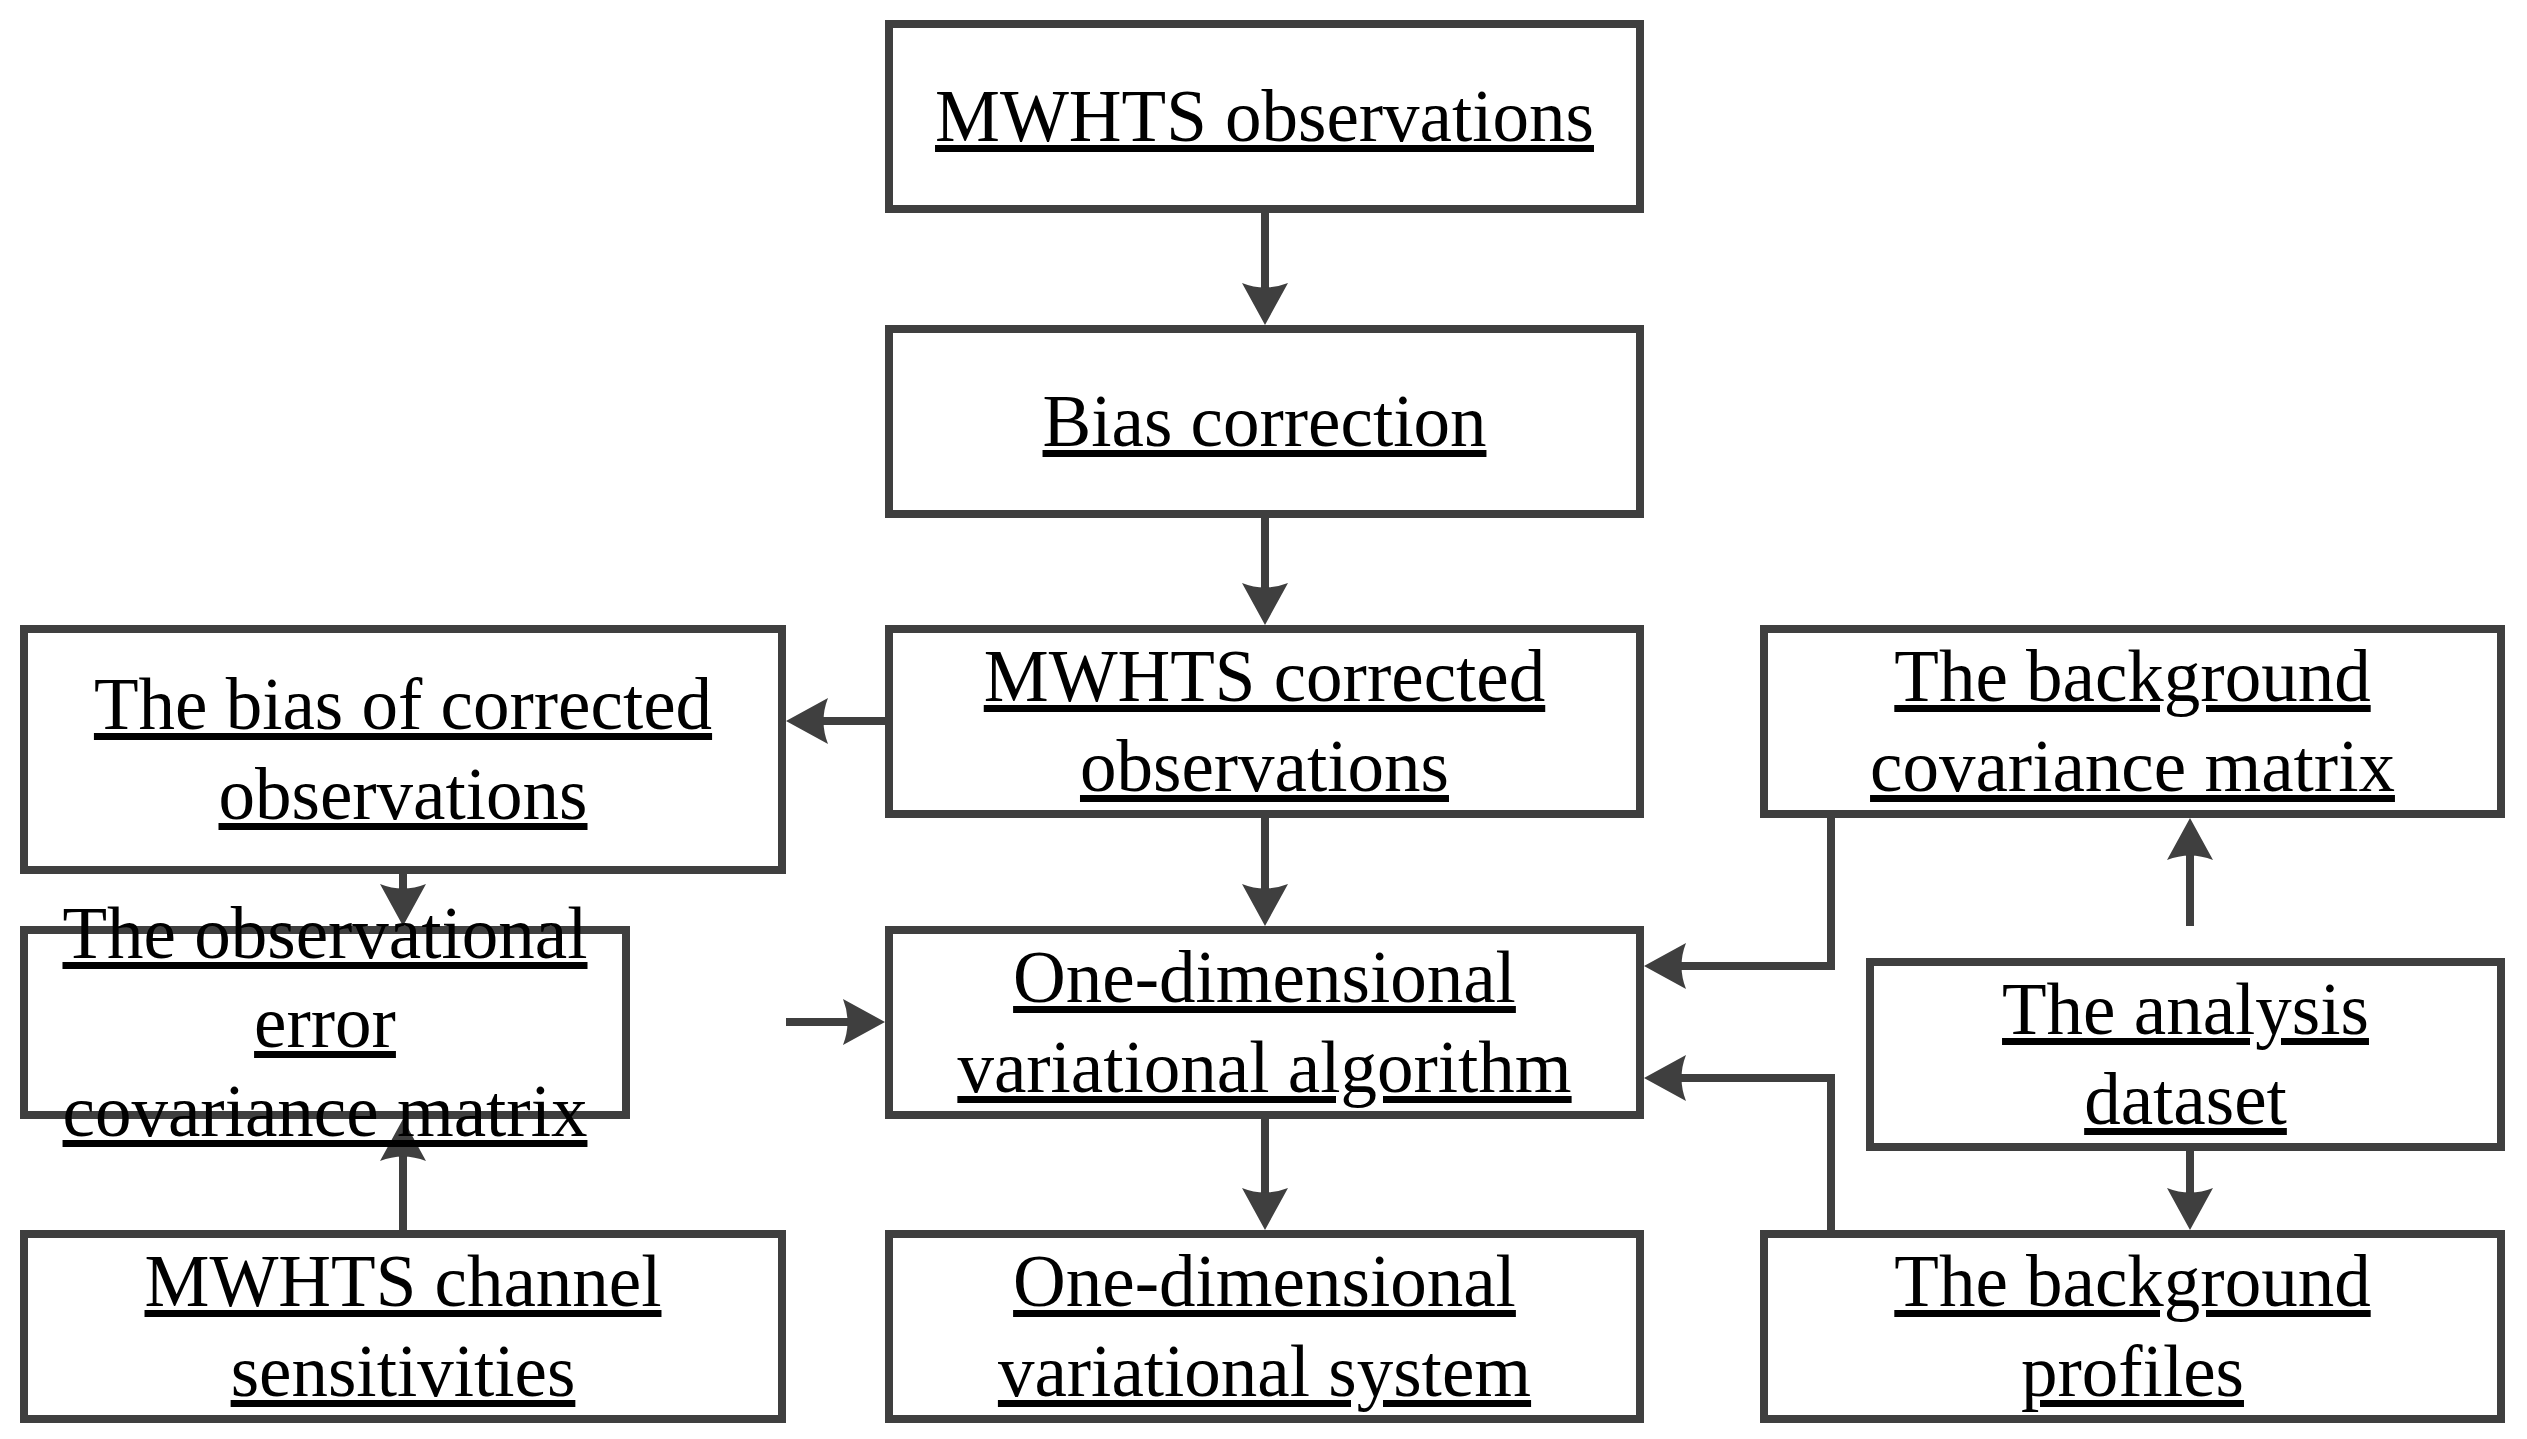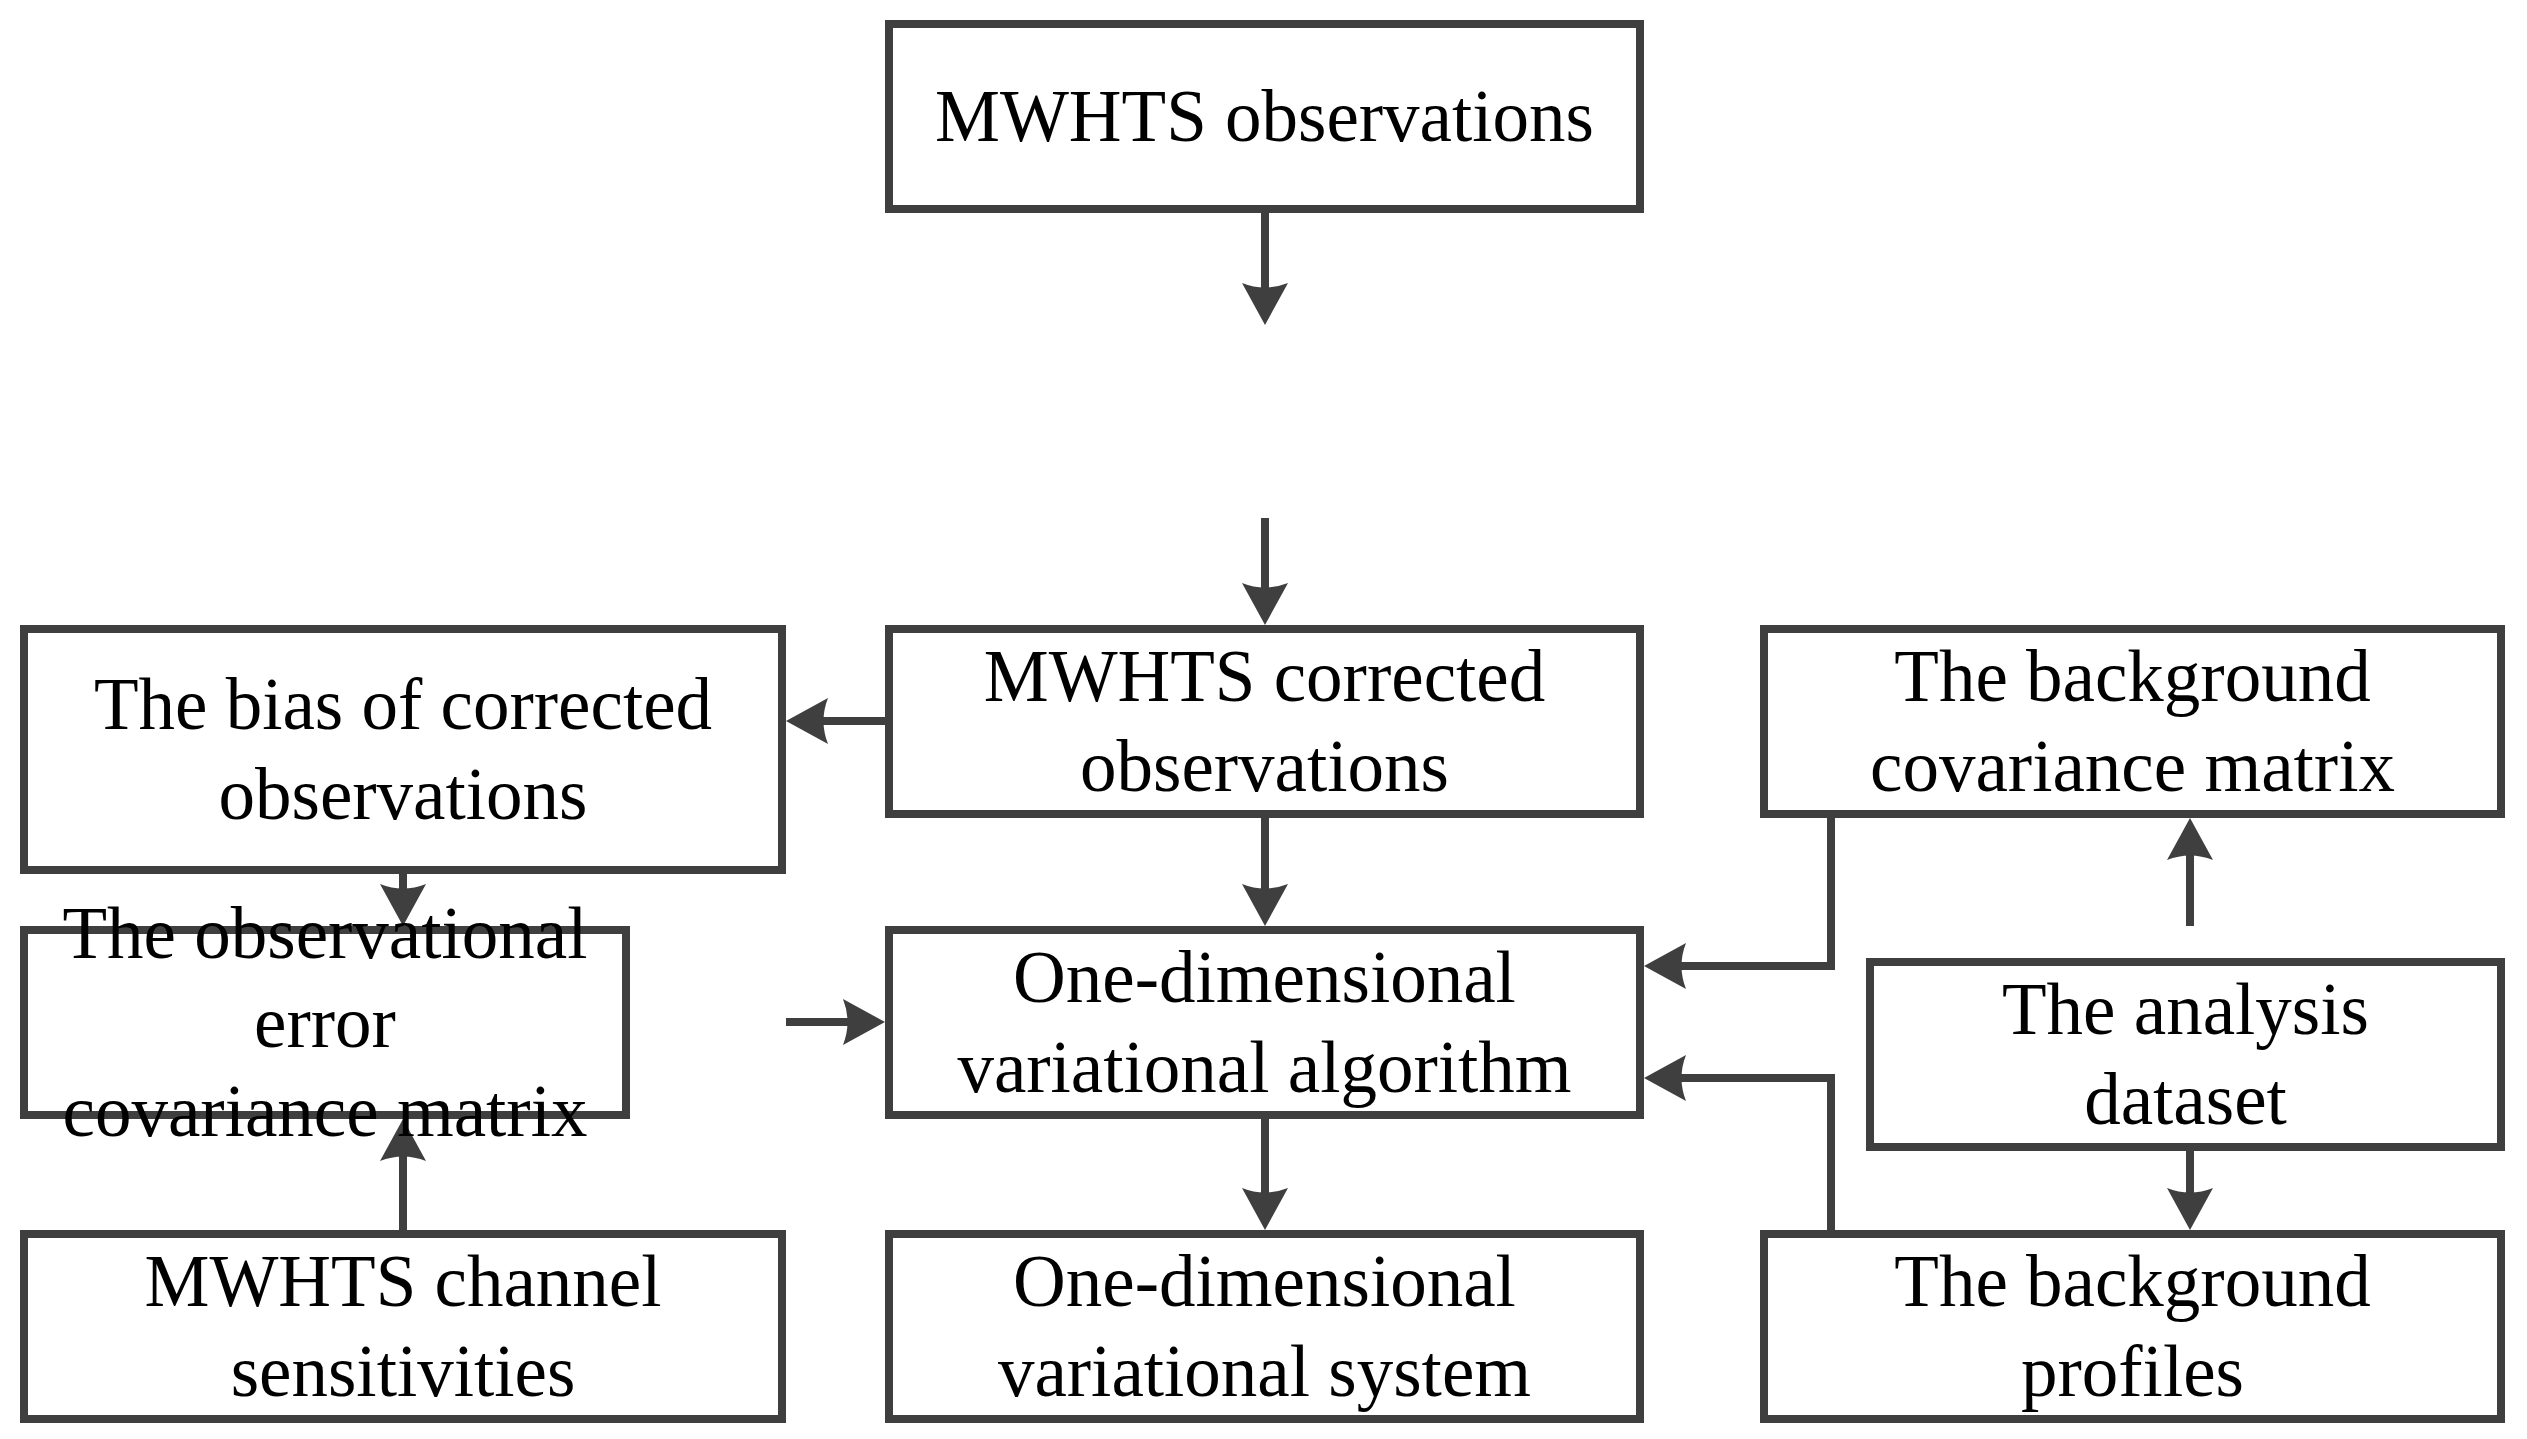--- a/index.html
+++ b/index.html
@@ -23,20 +23,21 @@
     background: #ffffff;
     display: flex;
     align-items: center;
     justify-content: center;
     text-align: center;
     color: #000000;
     font-size: 73px;
     line-height: 1.22;
     white-space: pre-line;
     z-index: 2;
+    text-decoration: underline;
   }
   
   .n-a { left: 885px;  top: 20px;   width: 759px; height: 193px; }
   .n-b { left: 885px;  top: 325px;  width: 759px; height: 193px; }
   .n-c { left: 20px;   top: 625px;  width: 766px; height: 249px; }
   .n-d { left: 885px;  top: 625px;  width: 759px; height: 193px; }
   .n-e { left: 1760px; top: 625px;  width: 745px; height: 193px; }
   .n-f { left: 20px;   top: 926px;  width: 610px; height: 193px; }
   .n-g { left: 885px;  top: 926px;  width: 759px; height: 193px; }
   .n-h { left: 1866px; top: 926px;  width: 639px; height: 193px; margin-top: 32px; }
@@ -100,20 +101,21 @@
       <path d="M0 0 L-42 -23 Q-33 0 -42 23 Z" transform="translate(1265,926) rotate(90)"></path>
       <path d="M0 0 L-42 -23 Q-33 0 -42 23 Z" transform="translate(1644,966) rotate(180)"></path>
       <path d="M0 0 L-42 -23 Q-33 0 -42 23 Z" transform="translate(1644,1078) rotate(180)"></path>
       <path d="M0 0 L-42 -23 Q-33 0 -42 23 Z" transform="translate(2190,818) rotate(-90)"></path>
       <path d="M0 0 L-42 -23 Q-33 0 -42 23 Z" transform="translate(2190,1230) rotate(90)"></path>
       <path d="M0 0 L-42 -23 Q-33 0 -42 23 Z" transform="translate(1265,1230) rotate(90)"></path>
     </g>
   </svg>
 
   <div class="node n-a">MWHTS observations</div>
+  <div class="node n-b">Bias correction</div>
   <div class="node n-c">The bias of corrected
 observations</div>
   <div class="node n-d">MWHTS corrected
 observations</div>
   <div class="node n-e">The background
 covariance matrix</div>
   <div class="node n-f">The observational error
 covariance matrix</div>
   <div class="node n-g">One-dimensional
 variational algorithm</div>

